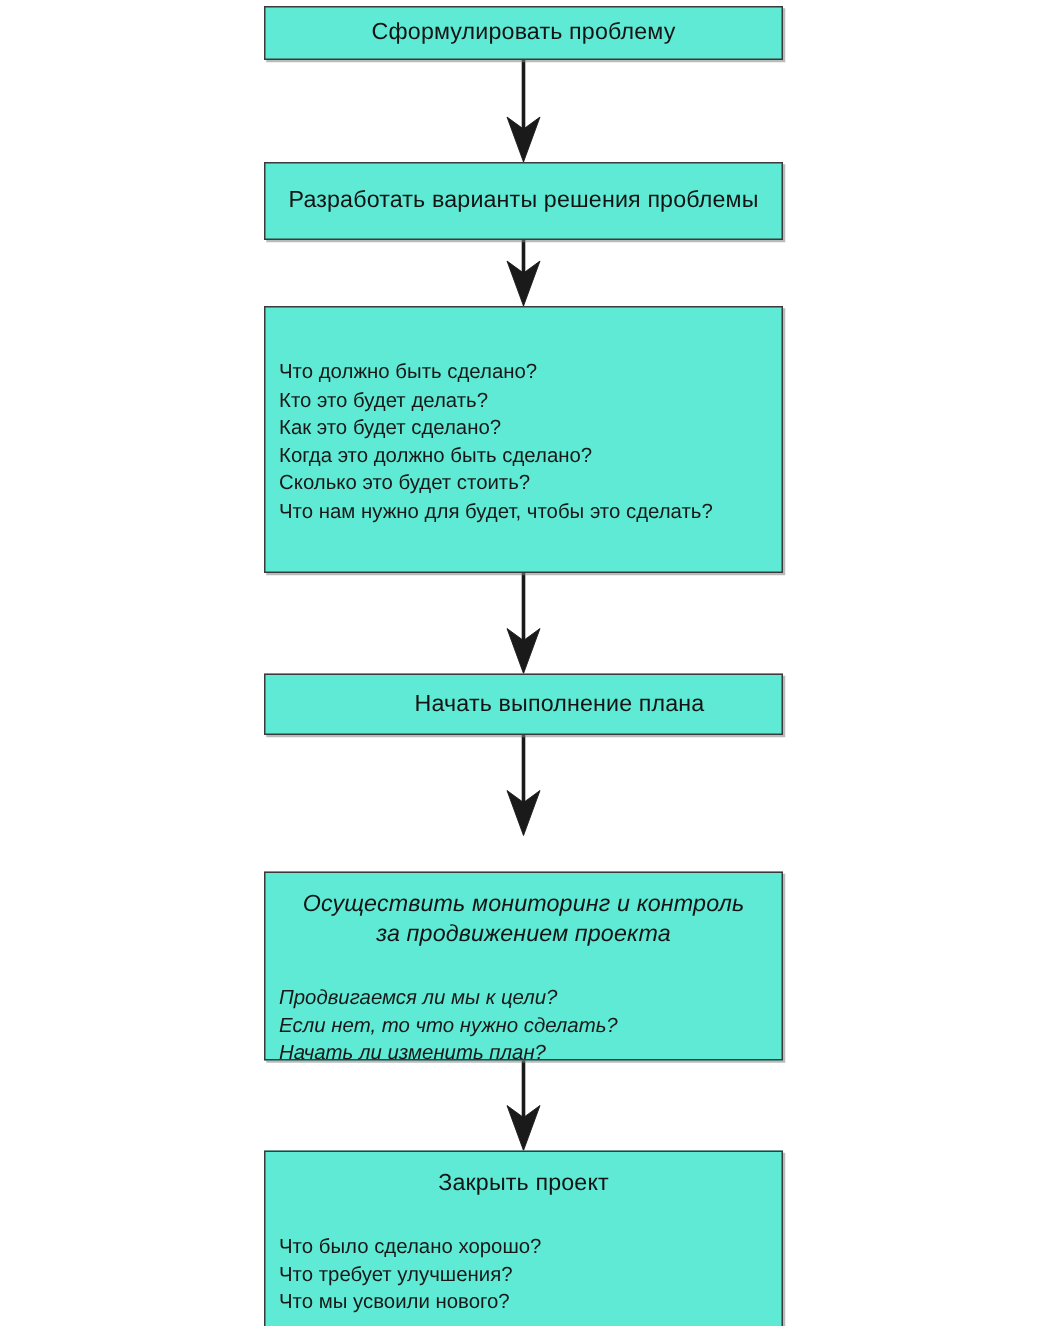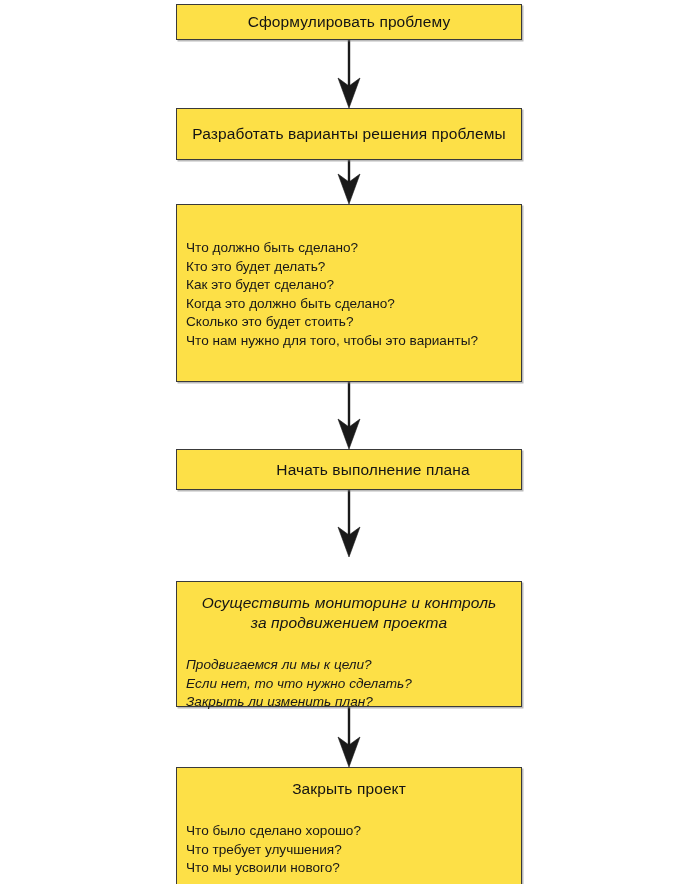--- a/index.html
+++ b/index.html
@@ -22,21 +22,21 @@
     top: 0;
     width: 699px;
     height: 884px;
   }
 
   .node {
     position: absolute;
     left: 176px;
     width: 346px;
     box-sizing: border-box;
-    background: #fde047;
+    background: #5eead4;
     border: 1.6px solid #3a3a3a;
     box-shadow: 1.5px 1.5px 0 0 rgba(130,130,130,0.55);
   }
 
   .node-title {
     text-align: center;
     font-size: 15.5px;
     line-height: 20px;
     letter-spacing: 0.1px;
     color: #141414;
@@ -129,35 +129,35 @@
     <div class="node-title">Разработать варианты решения проблемы</div>
   </div>
 
   <div class="node listed" style="top:204px; height:178px;">
     <div class="q-list">
       <div class="q-item">Что должно быть сделано?</div>
       <div class="q-item">Кто это будет делать?</div>
       <div class="q-item">Как это будет сделано?</div>
       <div class="q-item">Когда это должно быть сделано?</div>
       <div class="q-item">Сколько это будет стоить?</div>
-      <div class="q-item">Что нам нужно для того, чтобы это варианты?</div>
+      <div class="q-item">Что нам нужно для будет, чтобы это сделать?</div>
     </div>
   </div>
 
   <div class="node simple" style="top:449px; height:41px;padding-left:48px;">
     <div class="node-title">Начать выполнение плана</div>
   </div>
 
   <div class="node listed" style="top:581px; height:126px;font-style:italic;">
     <div class="node-title">Осуществить мониторинг и контроль
 за продвижением проекта</div>
     <div class="q-list">
       <div class="q-item">Продвигаемся ли мы к цели?</div>
       <div class="q-item">Если нет, то что нужно сделать?</div>
-      <div class="q-item">Закрыть ли изменить план?</div>
+      <div class="q-item">Начать ли изменить план?</div>
     </div>
   </div>
 
   <div class="node listed" style="top:767px; height:144px;">
     <div class="node-title">Закрыть проект</div>
     <div class="q-list">
       <div class="q-item">Что было сделано хорошо?</div>
       <div class="q-item">Что требует улучшения?</div>
       <div class="q-item">Что мы усвоили нового?</div>
     </div>

